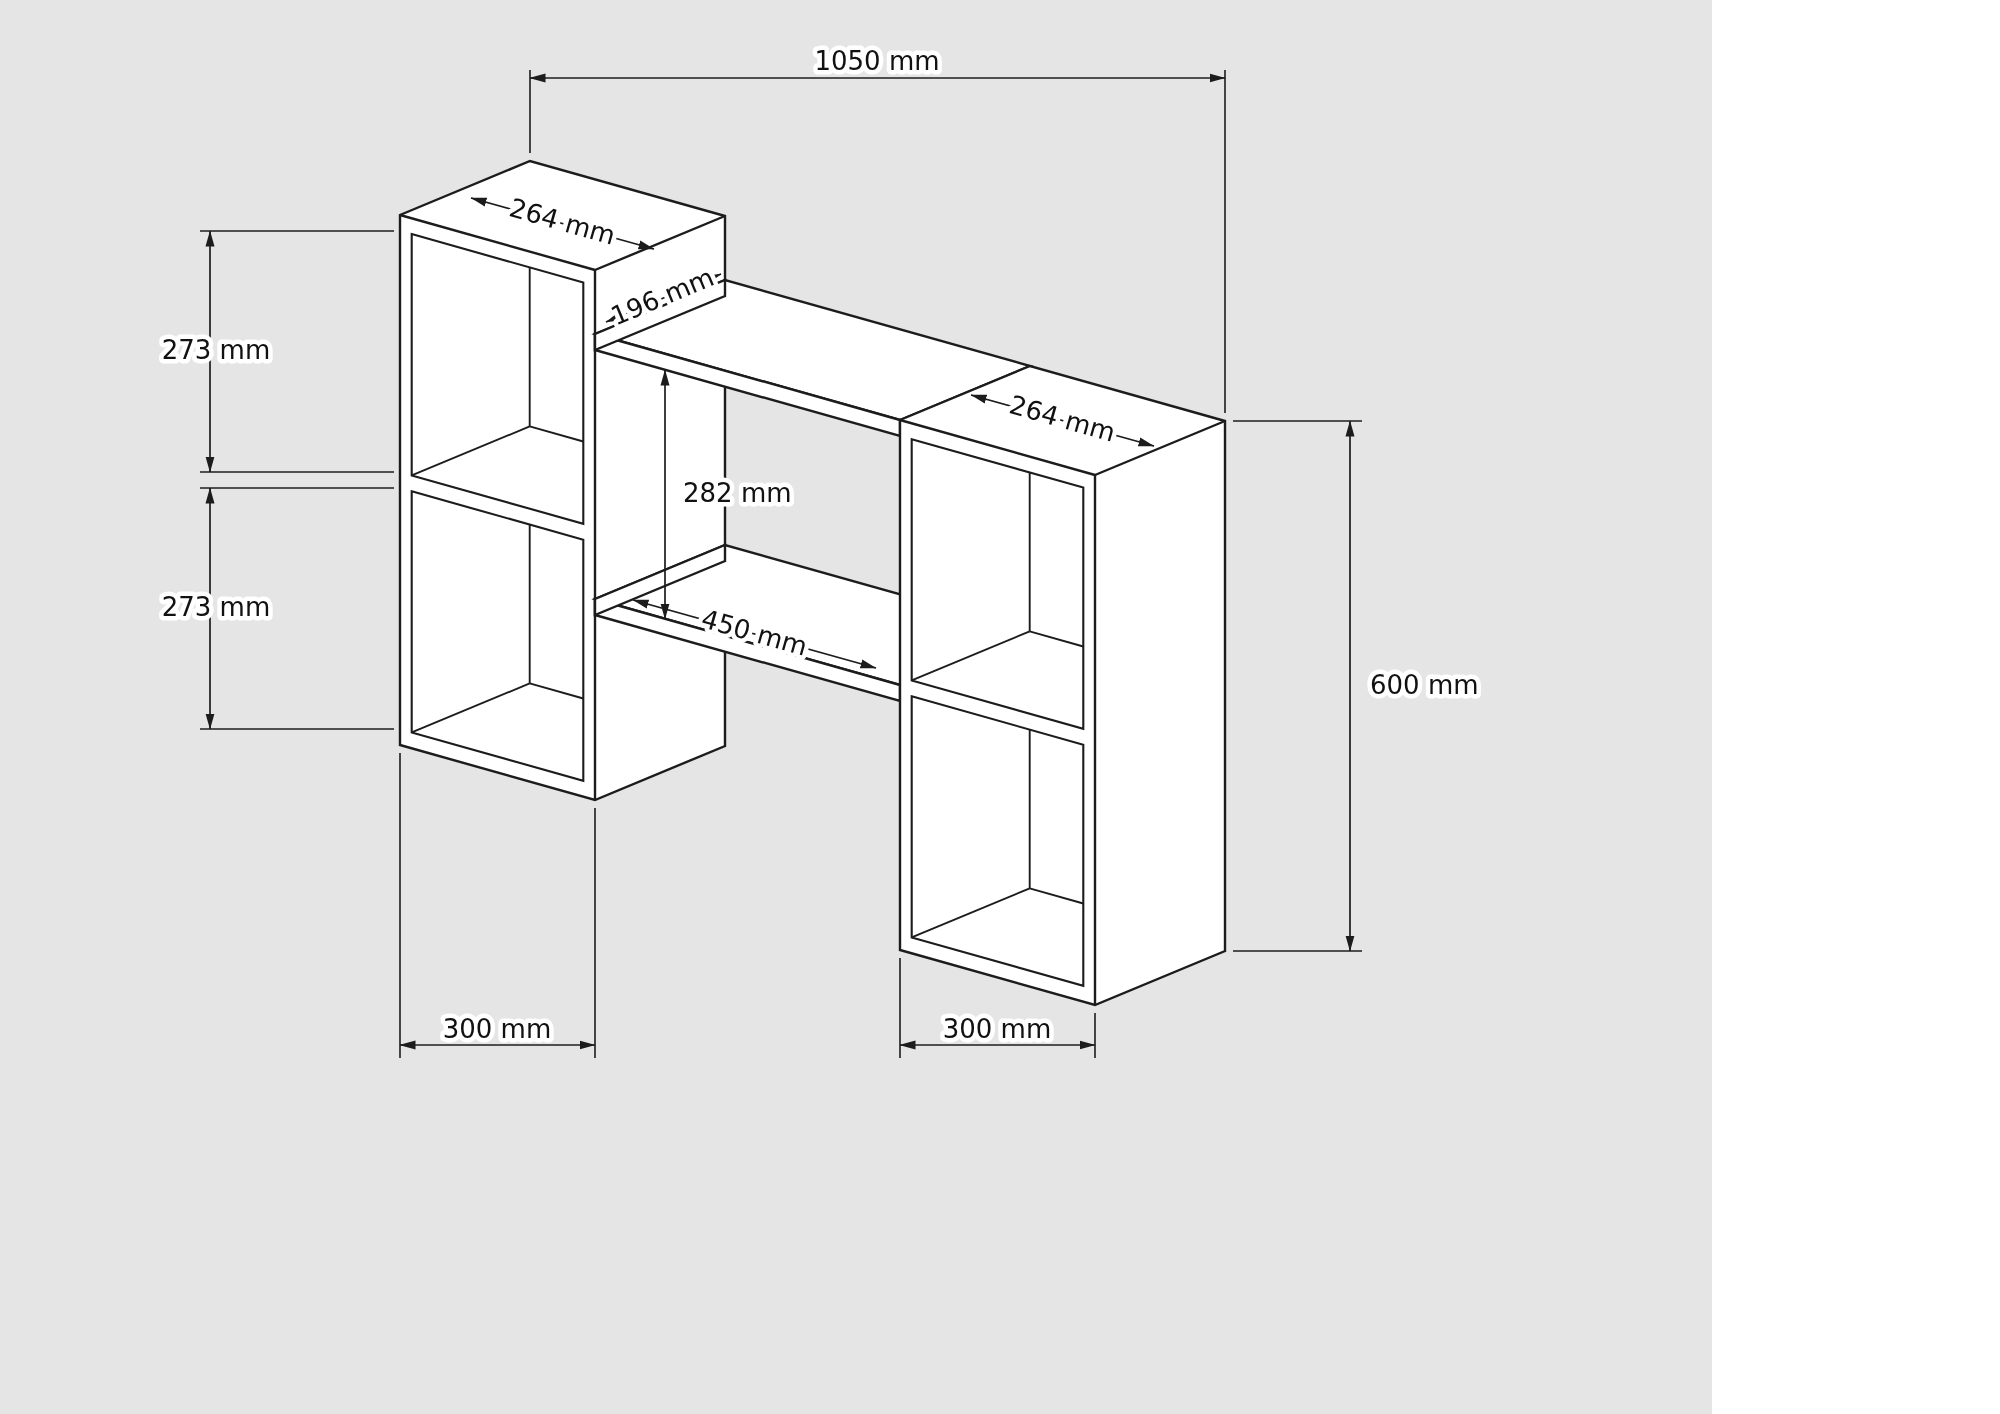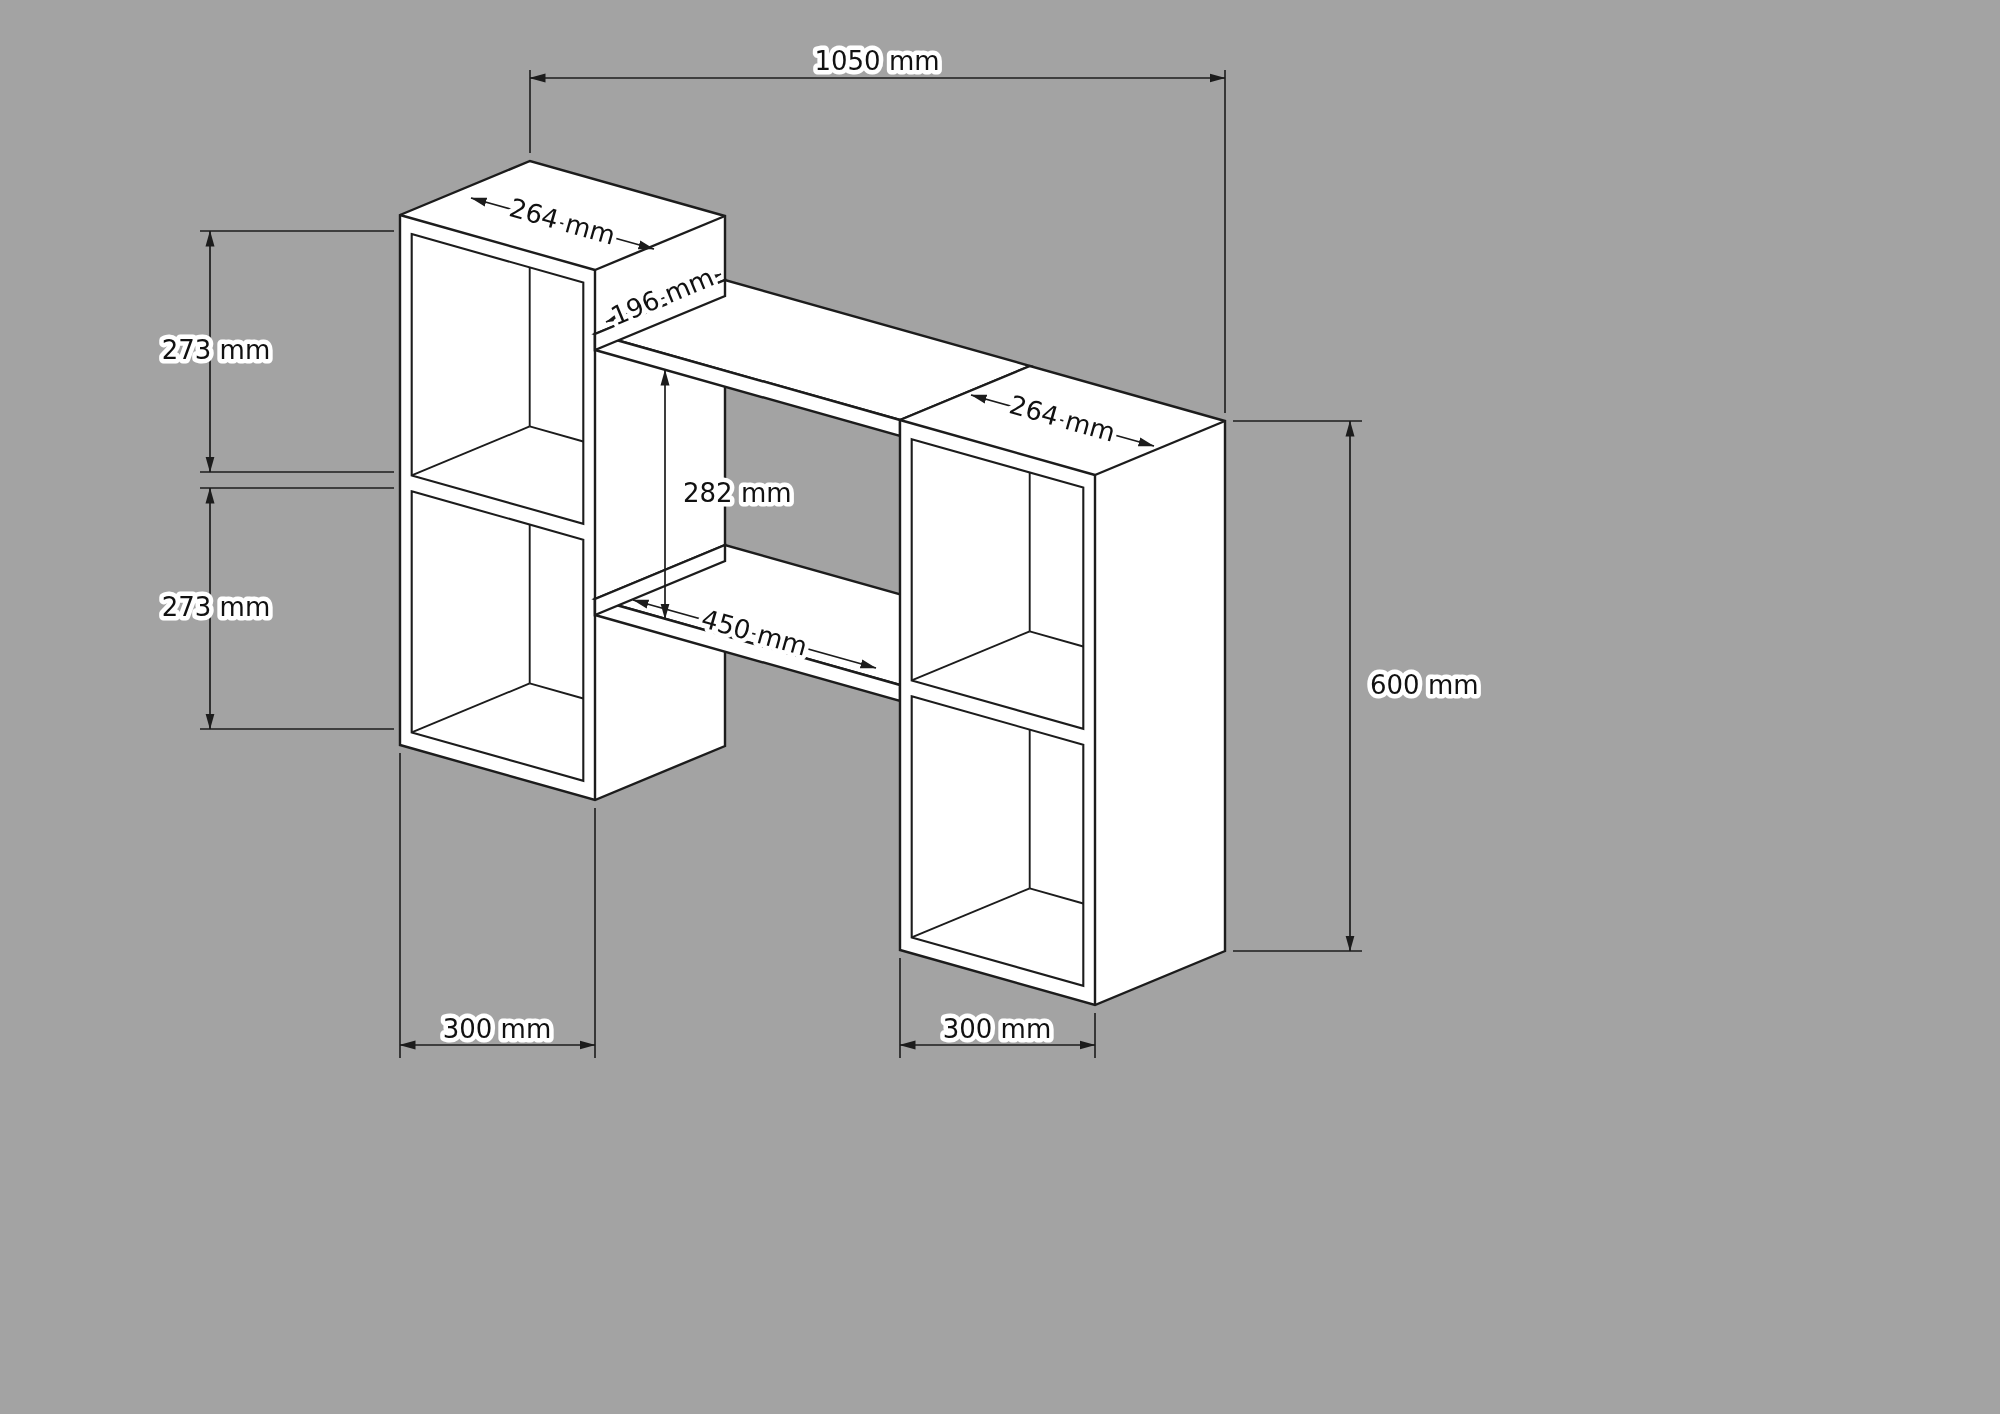--- a/index.html
+++ b/index.html
@@ -1,16 +1,16 @@
 <!DOCTYPE html>
 <html><head>
 <meta charset="utf-8">
 <style>
   html,body{margin:0;padding:0;background:#ffffff;}
-  .canvas{position:relative;width:2000px;height:1414px;background:#a3a3a3;overflow:hidden;}
+  .canvas{position:relative;width:1712px;height:1414px;background:#e5e5e5;overflow:hidden;}
   svg{display:block;}
   .obj{fill:#ffffff;stroke:#1c1c1c;stroke-width:2.4;stroke-linejoin:miter;}
   .objline{fill:none;stroke:#1c1c1c;stroke-width:2.4;}
   .inner{fill:#ffffff;stroke:#1c1c1c;stroke-width:2.1;}
   .inline{fill:none;stroke:#1c1c1c;stroke-width:1.9;}
   .dim{fill:none;stroke:#1c1c1c;stroke-width:1.7;}
   .ext{fill:none;stroke:#1c1c1c;stroke-width:1.6;}
   .lbl{font-family:"DejaVu Sans", "Liberation Sans", sans-serif;font-size:26px;fill:#111111;
        paint-order:stroke;stroke:#ffffff;stroke-width:9px;stroke-linejoin:round;}
 </style>

